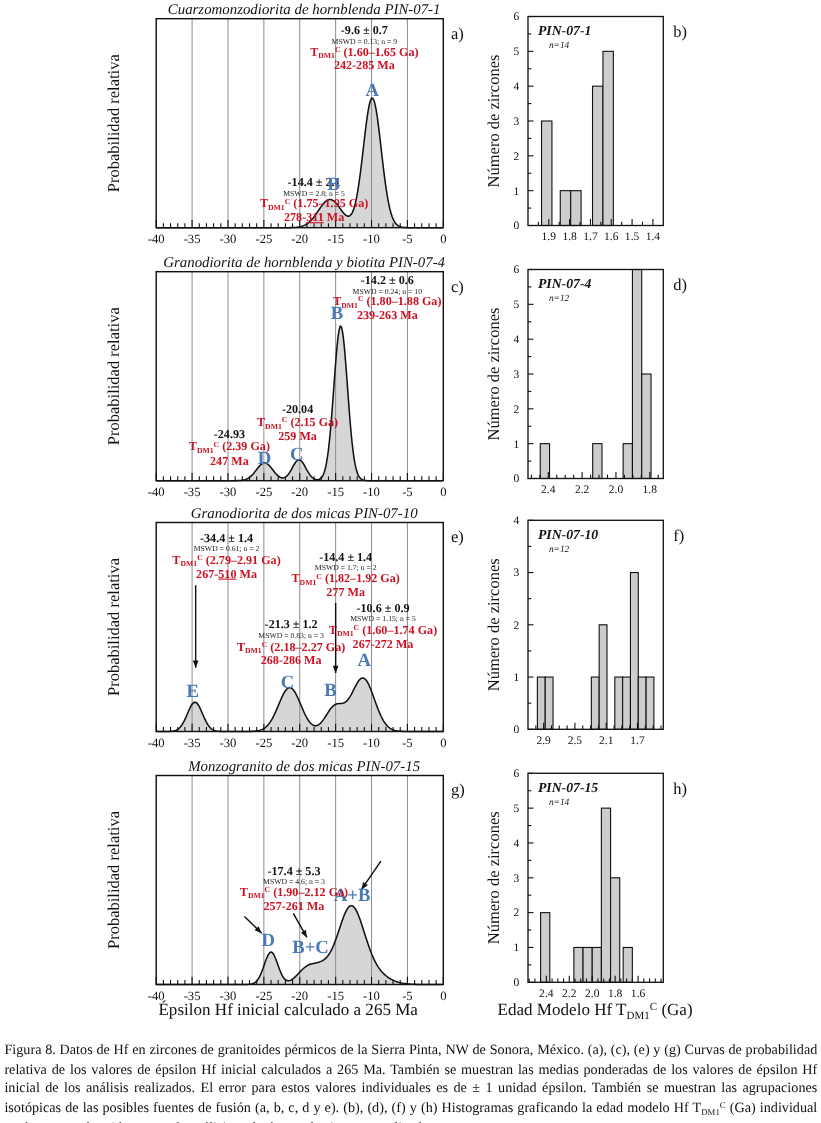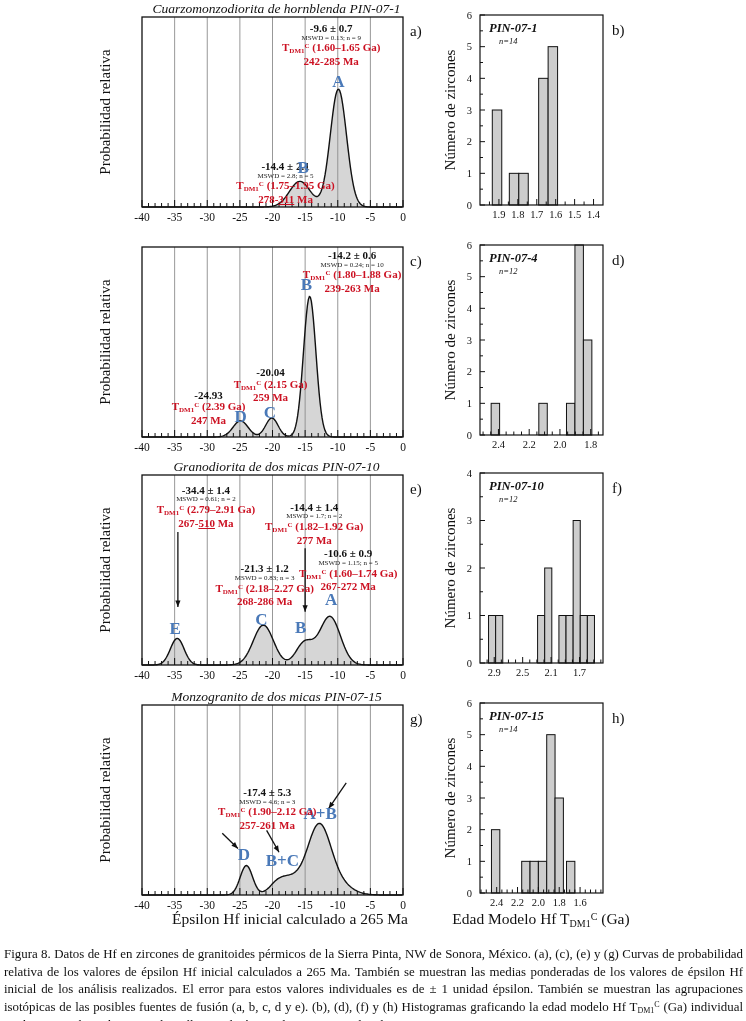--- a/index.html
+++ b/index.html
@@ -23,21 +23,21 @@
   .axlab sup{font-size:10px;vertical-align:0.45em;}
   .caption{position:absolute;left:4px;top:946px;width:739px;font-size:12.9px;line-height:1.36;text-align:justify;}
   .caption sub{font-size:8px;vertical-align:-0.3em;}
   .caption sup{font-size:8px;vertical-align:0.5em;}
   svg{position:absolute;overflow:visible;}
 </style>
 </head>
 <body>
 
 <div id="root">
-  <div class="axlab" style="left:290px;top:910px"><span>Épsilon Hf inicial calculado a 265 Ma</span></div>
+  <div class="axlab" style="left:262px;top:910px"><span>Épsilon Hf inicial calculado a 265 Ma</span></div>
   <div class="axlab" style="left:541px;top:910px"><span>Edad Modelo Hf T</span><sub>DM1</sub><sup>C</sup><span> (Ga)</span></div>
   <div class="caption"><span>Figura 8. Datos de Hf en zircones de granitoides pérmicos de la Sierra Pinta, NW de Sonora, México. (a), (c), (e) y (g) Curvas de probabilidad relativa de los valores de épsilon Hf inicial calculados a 265 Ma. También se muestran las medias ponderadas de los valores de épsilon Hf inicial de los análisis realizados. El error para estos valores individuales es de ± 1 unidad épsilon. También se muestran las agrupaciones isotópicas de las posibles fuentes de fusión (a, b, c, d y e). (b), (d), (f) y (h) Histogramas graficando la edad modelo Hf T</span><sub>DM1</sub><sup>C</sup><span> (Ga) individual en dos pasos obtenida para cada análisis y el número de zircones analizados.</span></div>
 <svg width="285" height="224" style="left: 130px; top: 11px;">
       <path d="M 12 196 L 12.00 196.00 L 12.98 196.00 L 13.96 196.00 L 14.94 196.00 L 15.91 196.00 L 16.89 196.00 L 17.87 196.00 L 18.85 196.00 L 19.83 196.00 L 20.81 196.00 L 21.79 196.00 L 22.77 196.00 L 23.74 196.00 L 24.72 196.00 L 25.70 196.00 L 26.68 196.00 L 27.66 196.00 L 28.64 196.00 L 29.62 196.00 L 30.60 196.00 L 31.57 196.00 L 32.55 196.00 L 33.53 196.00 L 34.51 196.00 L 35.49 196.00 L 36.47 196.00 L 37.45 196.00 L 38.43 196.00 L 39.40 196.00 L 40.38 196.00 L 41.36 196.00 L 42.34 196.00 L 43.32 196.00 L 44.30 196.00 L 45.28 196.00 L 46.26 196.00 L 47.23 196.00 L 48.21 196.00 L 49.19 196.00 L 50.17 196.00 L 51.15 196.00 L 52.13 196.00 L 53.11 196.00 L 54.09 196.00 L 55.06 196.00 L 56.04 196.00 L 57.02 196.00 L 58.00 196.00 L 58.98 196.00 L 59.96 196.00 L 60.94 196.00 L 61.92 196.00 L 62.89 196.00 L 63.87 196.00 L 64.85 196.00 L 65.83 196.00 L 66.81 196.00 L 67.79 196.00 L 68.77 196.00 L 69.75 196.00 L 70.72 196.00 L 71.70 196.00 L 72.68 196.00 L 73.66 196.00 L 74.64 196.00 L 75.62 196.00 L 76.60 196.00 L 77.58 196.00 L 78.55 196.00 L 79.53 196.00 L 80.51 196.00 L 81.49 196.00 L 82.47 196.00 L 83.45 196.00 L 84.43 196.00 L 85.41 196.00 L 86.38 196.00 L 87.36 196.00 L 88.34 196.00 L 89.32 196.00 L 90.30 196.00 L 91.28 196.00 L 92.26 196.00 L 93.24 196.00 L 94.21 196.00 L 95.19 196.00 L 96.17 196.00 L 97.15 196.00 L 98.13 196.00 L 99.11 196.00 L 100.09 196.00 L 101.07 196.00 L 102.04 196.00 L 103.02 196.00 L 104.00 196.00 L 104.98 196.00 L 105.96 196.00 L 106.94 196.00 L 107.92 196.00 L 108.90 196.00 L 109.87 196.00 L 110.85 196.00 L 111.83 196.00 L 112.81 196.00 L 113.79 196.00 L 114.77 196.00 L 115.75 196.00 L 116.73 196.00 L 117.70 196.00 L 118.68 196.00 L 119.66 196.00 L 120.64 196.00 L 121.62 196.00 L 122.60 196.00 L 123.58 196.00 L 124.56 196.00 L 125.53 196.00 L 126.51 196.00 L 127.49 195.99 L 128.47 195.99 L 129.45 195.99 L 130.43 195.98 L 131.41 195.97 L 132.39 195.96 L 133.36 195.94 L 134.34 195.92 L 135.32 195.89 L 136.30 195.86 L 137.28 195.81 L 138.26 195.74 L 139.24 195.66 L 140.22 195.55 L 141.19 195.42 L 142.17 195.25 L 143.15 195.04 L 144.13 194.78 L 145.11 194.47 L 146.09 194.10 L 147.07 193.66 L 148.05 193.13 L 149.02 192.53 L 150.00 191.83 L 150.98 191.04 L 151.96 190.14 L 152.94 189.15 L 153.92 188.06 L 154.90 186.87 L 155.88 185.60 L 156.85 184.26 L 157.83 182.85 L 158.81 181.41 L 159.79 179.96 L 160.77 178.51 L 161.75 177.10 L 162.73 175.75 L 163.71 174.50 L 164.68 173.36 L 165.66 172.38 L 166.64 171.57 L 167.62 170.96 L 168.60 170.55 L 169.58 170.36 L 170.56 170.40 L 171.54 170.66 L 172.51 171.13 L 173.49 171.81 L 174.47 172.67 L 175.45 173.69 L 176.43 174.85 L 177.41 176.10 L 178.39 177.43 L 179.37 178.78 L 180.34 180.13 L 181.32 181.42 L 182.30 182.62 L 183.28 183.69 L 184.26 184.56 L 185.24 185.19 L 186.22 185.52 L 187.20 185.48 L 188.17 185.01 L 189.15 184.04 L 190.13 182.49 L 191.11 180.29 L 192.09 177.38 L 193.07 173.69 L 194.05 169.20 L 195.03 163.88 L 196.00 157.77 L 196.98 150.90 L 197.96 143.38 L 198.94 135.35 L 199.92 127.00 L 200.90 118.53 L 201.88 110.22 L 202.86 102.34 L 203.83 95.17 L 204.81 88.97 L 205.79 84.01 L 206.77 80.48 L 207.75 78.54 L 208.73 78.27 L 209.71 79.68 L 210.69 82.72 L 211.66 87.25 L 212.64 93.09 L 213.62 100.01 L 214.60 107.75 L 215.58 116.02 L 216.56 124.55 L 217.54 133.08 L 218.52 141.39 L 219.49 149.28 L 220.47 156.60 L 221.45 163.25 L 222.43 169.16 L 223.41 174.32 L 224.39 178.74 L 225.37 182.46 L 226.35 185.53 L 227.32 188.01 L 228.30 190.00 L 229.28 191.55 L 230.26 192.75 L 231.24 193.66 L 232.22 194.34 L 233.20 194.84 L 234.18 195.20 L 235.15 195.46 L 236.13 195.64 L 237.11 195.76 L 238.09 195.84 L 239.07 195.90 L 240.05 195.94 L 241.03 195.96 L 242.01 195.98 L 242.98 195.99 L 243.96 195.99 L 244.94 195.99 L 245.92 196.00 L 246.90 196.00 L 247.88 196.00 L 248.86 196.00 L 249.84 196.00 L 250.81 196.00 L 251.79 196.00 L 252.77 196.00 L 253.75 196.00 L 254.73 196.00 L 255.71 196.00 L 256.69 196.00 L 257.67 196.00 L 258.64 196.00 L 259.62 196.00 L 260.60 196.00 L 261.58 196.00 L 262.56 196.00 L 263.54 196.00 L 264.52 196.00 L 265.50 196.00 L 266.47 196.00 L 267.45 196.00 L 268.43 196.00 L 269.41 196.00 L 270.39 196.00 L 271.37 196.00 L 272.35 196.00 L 273 196 Z" fill="#d6d6d6" stroke="none"></path>
       <line x1="44.625" y1="6" x2="44.625" y2="196" stroke="#8c8c8c" stroke-width="0.9"></line>
       <line x1="77.25" y1="6" x2="77.25" y2="196" stroke="#8c8c8c" stroke-width="0.9"></line>
       <line x1="109.875" y1="6" x2="109.875" y2="196" stroke="#8c8c8c" stroke-width="0.9"></line>
       <line x1="142.5" y1="6" x2="142.5" y2="196" stroke="#8c8c8c" stroke-width="0.9"></line>
       <line x1="175.125" y1="6" x2="175.125" y2="196" stroke="#8c8c8c" stroke-width="0.9"></line>
       <line x1="207.75" y1="6" x2="207.75" y2="196" stroke="#8c8c8c" stroke-width="0.9"></line>
@@ -217,20 +217,21 @@
       <text x="12" y="210" font-size="11.5" text-anchor="middle" fill="#111" font-family="Liberation Serif, DejaVu Serif, serif">-40</text>
       <text x="44.625" y="210" font-size="11.5" text-anchor="middle" fill="#111" font-family="Liberation Serif, DejaVu Serif, serif">-35</text>
       <text x="77.25" y="210" font-size="11.5" text-anchor="middle" fill="#111" font-family="Liberation Serif, DejaVu Serif, serif">-30</text>
       <text x="109.875" y="210" font-size="11.5" text-anchor="middle" fill="#111" font-family="Liberation Serif, DejaVu Serif, serif">-25</text>
       <text x="142.5" y="210" font-size="11.5" text-anchor="middle" fill="#111" font-family="Liberation Serif, DejaVu Serif, serif">-20</text>
       <text x="175.125" y="210" font-size="11.5" text-anchor="middle" fill="#111" font-family="Liberation Serif, DejaVu Serif, serif">-15</text>
       <text x="207.75" y="210" font-size="11.5" text-anchor="middle" fill="#111" font-family="Liberation Serif, DejaVu Serif, serif">-10</text>
       <text x="240.375" y="210" font-size="11.5" text-anchor="middle" fill="#111" font-family="Liberation Serif, DejaVu Serif, serif">-5</text>
       <text x="273" y="210" font-size="11.5" text-anchor="middle" fill="#111" font-family="Liberation Serif, DejaVu Serif, serif">0</text>
     </svg>
+    <div class="ptitle" style="left: 276.5px; top: 231px;">Granodiorita de hornblenda y biotita PIN-07-4</div>
     <div class="pletter" style="left: 410px; top: 253px;">c)</div>
     <div class="ylab" style="left: 105px; top: 342px;">Probabilidad relativa</div>
     <div class="ann" style="left: 352.105px; top: 249.85px;">
       <div class="m">-14.2 ± 0.6</div>
       <div class="w">MSWD = 0.24; n = 10</div>
       <div class="r" style="color: rgb(204, 17, 34);"><span>T</span><sub>DM1</sub><sup>C</sup><span> (1.80–1.88 Ga)</span></div>
       <div class="r" style="color: rgb(204, 17, 34);">239-263 Ma</div>
     </div>
     <div class="letter" style="left: 306.43px; top: 276.45px; color: rgb(74, 121, 184);">B</div>
     <div class="ann" style="left: 270.543px; top: 366.7px;">

